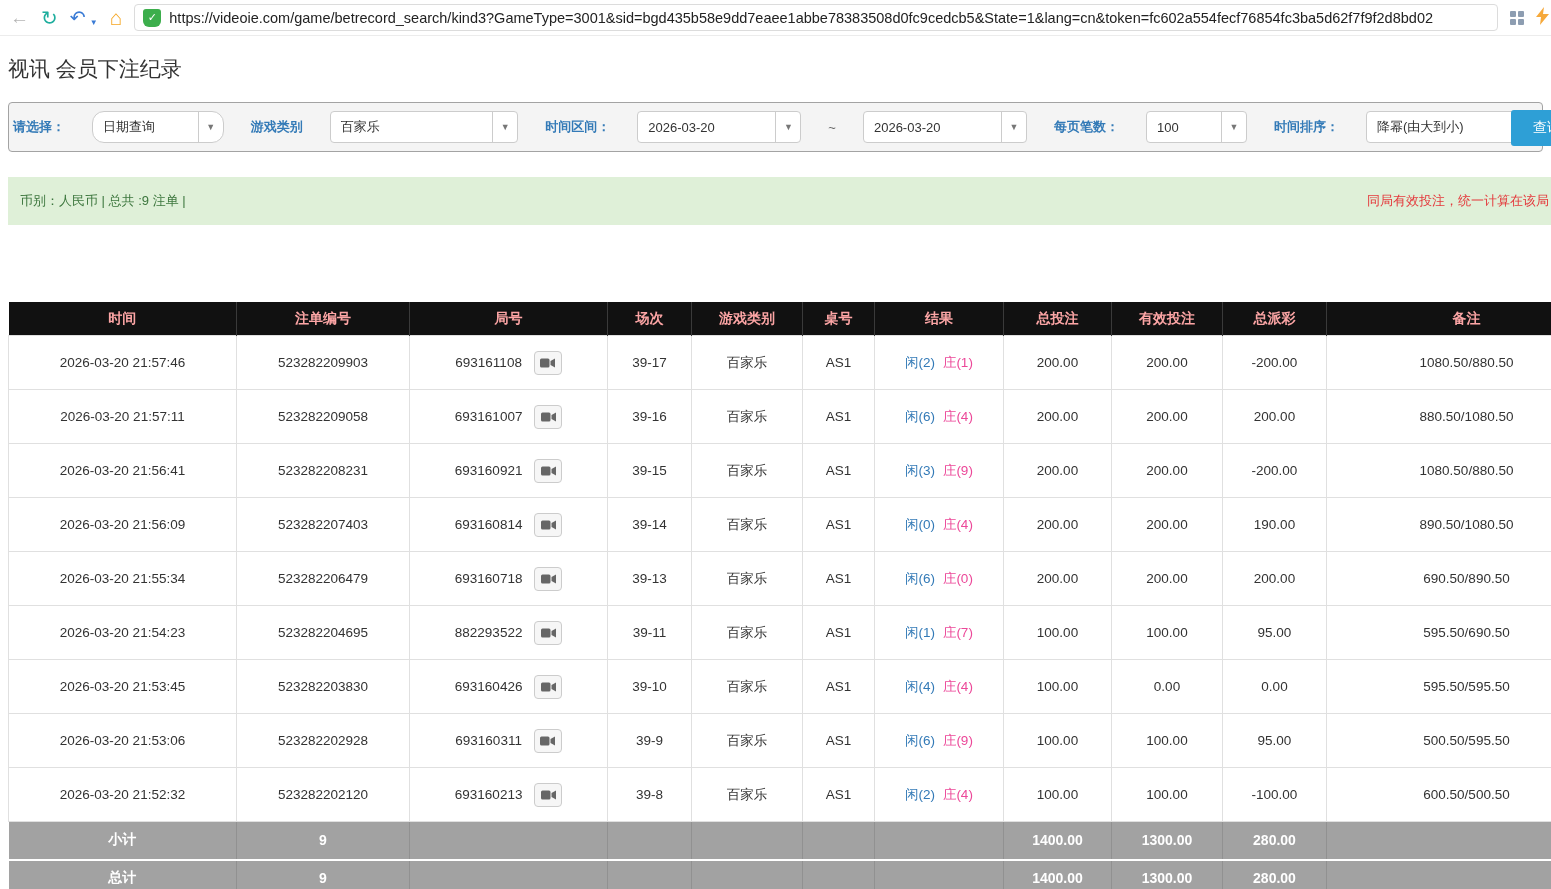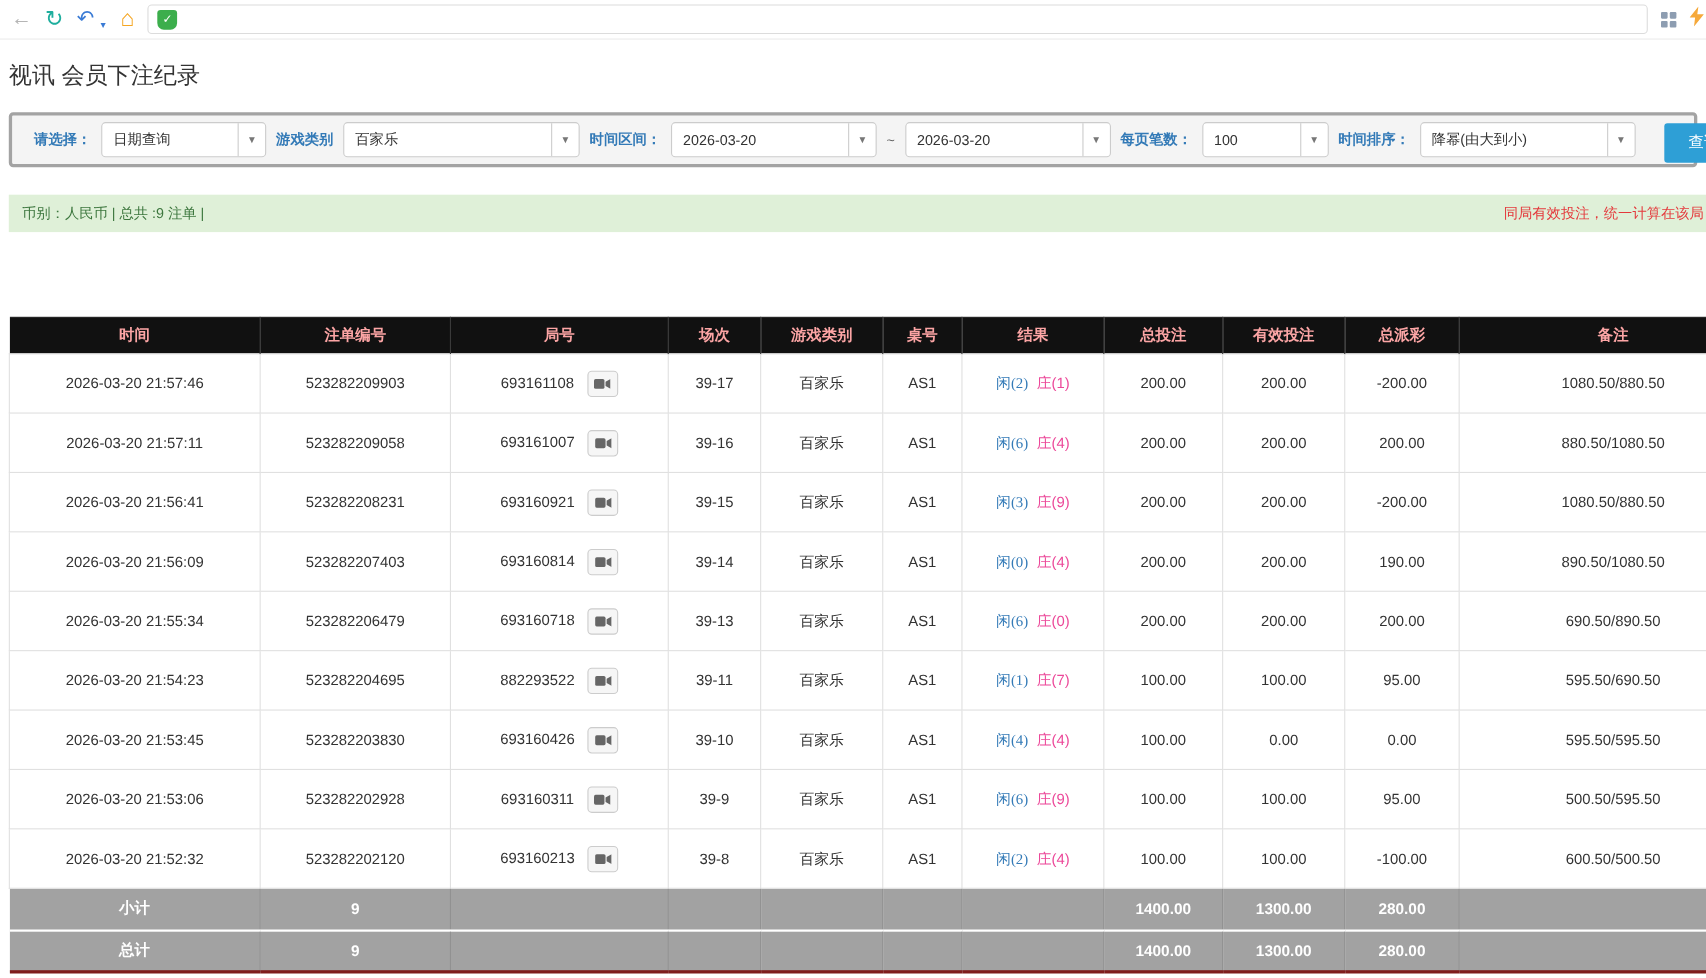--- a/index.html
+++ b/index.html
@@ -21,68 +21,69 @@
     border-radius:3px 3px 6px 6px; font-size:11px; display:flex; align-items:center; justify-content:center; }
   .url-text { font-size:14.5px; color:#222; white-space:nowrap; overflow:hidden; }
   .grid-icon { display:grid; grid-template-columns:6px 6px; grid-gap:2px; flex:0 0 auto; }
   .grid-icon i { width:6px; height:6px; background:#8d9db1; border-radius:1px; display:block; }
   .bolt-icon { flex:0 0 auto; margin-right:-8px; }
 
   
   .page-title { margin:20px 0 0 8px; font-size:21px; font-weight:400; color:#333; line-height:26px; }
 
   .filter-bar { position:relative; margin:20px 8px 0 8px; height:50px; background:#f4f4f4;
-    border:3px solid #a3a3a3; border-radius:4px; display:flex; align-items:center;
-    padding:0 20px; gap:9px; }
+    border:1px solid #a3a3a3; border-radius:4px; display:flex; align-items:center;
+    padding:0 4px; gap:27px; }
   .flabel { color:#337ab7; font-weight:bold; font-size:13px; white-space:nowrap; }
   .select { background:#fff; border:1px solid #ccc; border-radius:4px; height:32px;
     display:flex; align-items:center; cursor:pointer; }
   .sel-value { padding:0 10px; font-size:13px; color:#333; flex:1; white-space:nowrap; overflow:hidden; }
   .sel-caret { width:25px; align-self:stretch; border-left:1px solid #ccc; display:flex;
     align-items:center; justify-content:center; color:#777; font-size:9px; }
   .tilde { color:#666; font-size:13px; }
-  .w-query { width:150px; } .w-game { width:215px; } .w-date { width:187px; }
+  .w-query { width:150px;border-radius:12px; } .w-game { width:215px; } .w-date { width:187px; }
   .w-size { width:115px; } .w-sort { width:196px; }
   .search-btn { position:absolute; left:1502px; top:7px; height:36px; width:72px;
     background:#2e9fd6; color:#fff; border:none; border-radius:3px; font-size:14px;
     font-family:inherit; cursor:pointer; }
 
-  .info-bar { margin:25px 0 0 8px; height:34px; background:#dff0d8; display:flex;
+  .info-bar { margin:25px 0 0 8px; height:48px; background:#dff0d8; display:flex;
     align-items:center; justify-content:space-between; padding:0 2px 0 12px;text-align:right; }
   .info-left { color:#3c763d; font-size:13px; white-space:nowrap; }
   .info-right { color:#e4393c; font-size:13px; white-space:nowrap; }
 
   
   .bet-table { margin:77px 0 0 8px; border-collapse:collapse; table-layout:fixed; width:1598px; }
   .bet-table thead th { background:#111; color:#fca5a5; font-size:14px; font-weight:bold;
     height:33px; border-right:1px solid #3a3a3a; border-top:1px solid #111; }
   .bet-table tbody td { height:54px; text-align:center; font-size:13.5px; color:#333;
     background:#fff; border:1px solid #e0e0e0; white-space:nowrap; }
   .bet-table tfoot td { height:38px; text-align:center; font-size:14px; font-weight:bold;
     color:#fff; background:#a2a2a2; border-right:1px solid #919191; }
   .bet-table tfoot tr.subtotal td { border-bottom:2px solid #fff; }
   .bet-table tfoot tr.grand td { border-bottom:3px solid #7f1d1d; }
   .blue { color:#337ab7; }
   .red { color:#ec4899; }
-  .result-cell .blue { margin-right:4px;font-family:Liberation Serif, serif; }
+  .result-cell .blue { margin-right:4px; }
   .video-btn { display:inline-flex; align-items:center; justify-content:center;
     width:28px; height:24px; border:1px solid #ccc; border-radius:4px; background:#f6f6f6;
     margin-left:8px; vertical-align:middle; cursor:pointer; }
 </style>
 </head>
 <body>
 
 <div class="browser-bar">
   <span class="nav-icon back">←</span>
   <span class="nav-icon refresh">↻</span>
   <span class="nav-icon undo">↶</span>
   <span class="undo-caret">▼</span>
   <span class="nav-icon home">⌂</span>
   <div class="url-bar">
     <span class="shield">✓</span>
+    <span class="url-text">https://videoie.com/game/betrecord_search/kind3?GameType=3001&amp;sid=bgd435b58e9dd7eaee1abbe78383508d0fc9cedcb5&amp;State=1&amp;lang=cn&amp;token=fc602a554fecf76854fc3ba5d62f7f9f2d8bd02</span>
   </div>
   <span class="grid-icon">
       <i></i>
       <i></i>
       <i></i>
       <i></i>
     </span>
   <span class="bolt-icon">
     <svg width="13" height="18" viewBox="0 0 13 18">
         <polygon points="8,0 0,10 5,10 4,18 13,7 7,7" fill="#f6a93b"></polygon>

